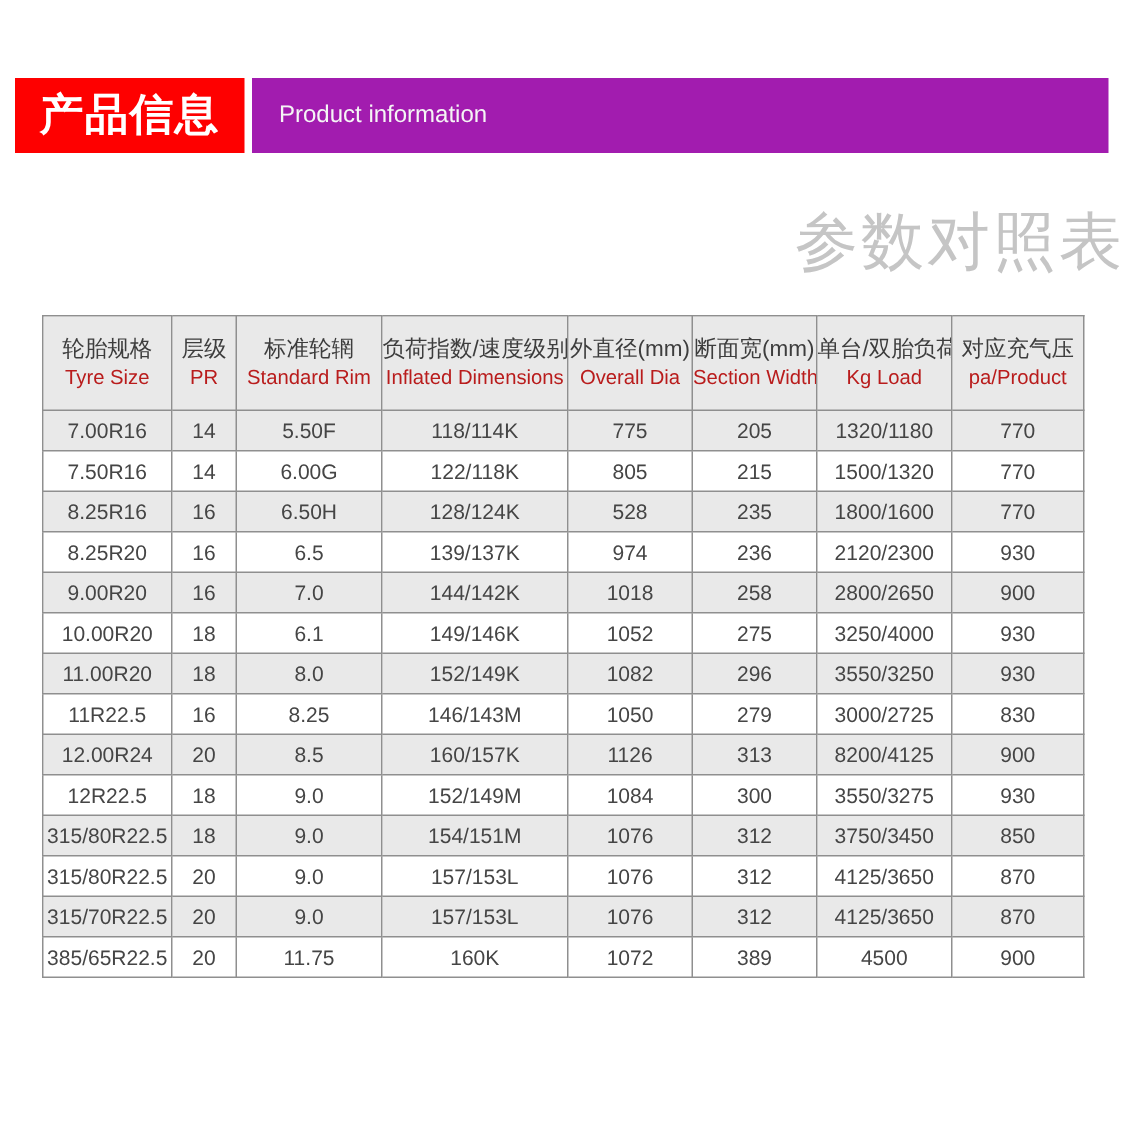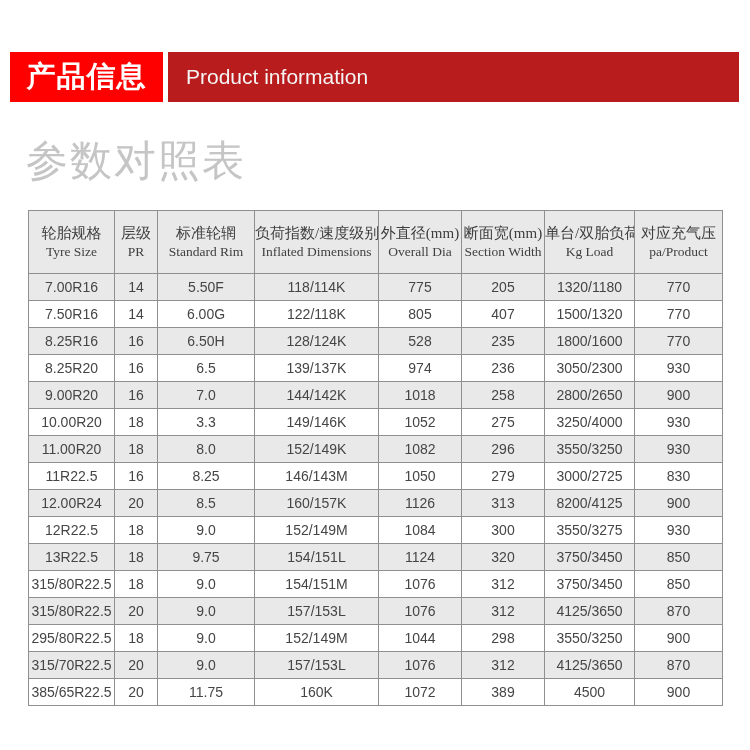--- a/index.html
+++ b/index.html
@@ -24,31 +24,31 @@
     font-size: 29px;
     font-weight: bold;
     display: flex; align-items: center; justify-content: center;
     letter-spacing: 1px;
     flex: 0 0 auto;
   }
   .banner-gray {
     margin-left: 5px;
     flex: 1 1 auto;
     height: 50px;
-    background: #b91c1c;
+    background: #a21caf;
     color: #f5f5f5;
-    font-size: 21px;
+    font-size: 16px;
     line-height: 50px;
     padding-left: 18px;
   }
   
   .section-title {
     position: absolute;
     top: 133px; left: 0; width: 750px;
-    text-align: left;
+    text-align: right;
     font-size: 42px;
     color: #c5c5c5;
     letter-spacing: 2px;
     padding-left: 26px;
   }
   
   table.spec {
     position: absolute;
     top: 210px; left: 28px;
     width: 694px;
@@ -60,24 +60,23 @@
     text-align: center;
     vertical-align: middle;
     color: #454545;
     white-space: nowrap;
     overflow: hidden;
   }
   table.spec th {
     height: 46px;
     font-weight: normal;
     padding: 12px 0;
-    font-family: Liberation Serif, serif;
   }
   table.spec th .cn { font-size: 15px; color: #3d3d3d; line-height: 20px; }
-  table.spec th .en { font-size: 13.5px; color: #404040; line-height: 18px; }
+  table.spec th .en { font-size: 13.5px; color: #b91c1c; line-height: 18px; }
   table.spec td {
     height: 27px;
     font-size: 14px;
   }
   
   table.spec thead tr { background: #e9e9e9; }
   table.spec tbody tr:nth-child(odd)  { background: #e9e9e9; }
   table.spec tbody tr:nth-child(even) { background: #ffffff; }
   
   col.c0 { width: 86px; }
@@ -156,58 +155,58 @@
         <td>205</td>
         <td>1320/1180</td>
         <td>770</td>
       </tr>
       <tr>
         <td>7.50R16</td>
         <td>14</td>
         <td>6.00G</td>
         <td>122/118K</td>
         <td>805</td>
-        <td>407</td>
+        <td>215</td>
         <td>1500/1320</td>
         <td>770</td>
       </tr>
       <tr>
         <td>8.25R16</td>
         <td>16</td>
         <td>6.50H</td>
         <td>128/124K</td>
         <td>528</td>
         <td>235</td>
         <td>1800/1600</td>
         <td>770</td>
       </tr>
       <tr>
         <td>8.25R20</td>
         <td>16</td>
         <td>6.5</td>
         <td>139/137K</td>
         <td>974</td>
         <td>236</td>
-        <td>3050/2300</td>
+        <td>2120/2300</td>
         <td>930</td>
       </tr>
       <tr>
         <td>9.00R20</td>
         <td>16</td>
         <td>7.0</td>
         <td>144/142K</td>
         <td>1018</td>
         <td>258</td>
         <td>2800/2650</td>
         <td>900</td>
       </tr>
       <tr>
         <td>10.00R20</td>
         <td>18</td>
-        <td>3.3</td>
+        <td>6.1</td>
         <td>149/146K</td>
         <td>1052</td>
         <td>275</td>
         <td>3250/4000</td>
         <td>930</td>
       </tr>
       <tr>
         <td>11.00R20</td>
         <td>18</td>
         <td>8.0</td>
@@ -241,58 +240,38 @@
         <td>12R22.5</td>
         <td>18</td>
         <td>9.0</td>
         <td>152/149M</td>
         <td>1084</td>
         <td>300</td>
         <td>3550/3275</td>
         <td>930</td>
       </tr>
       <tr>
-        <td>13R22.5</td>
-        <td>18</td>
-        <td>9.75</td>
-        <td>154/151L</td>
-        <td>1124</td>
-        <td>320</td>
-        <td>3750/3450</td>
-        <td>850</td>
-      </tr>
-      <tr>
         <td>315/80R22.5</td>
         <td>18</td>
         <td>9.0</td>
         <td>154/151M</td>
         <td>1076</td>
         <td>312</td>
         <td>3750/3450</td>
         <td>850</td>
       </tr>
       <tr>
         <td>315/80R22.5</td>
         <td>20</td>
         <td>9.0</td>
         <td>157/153L</td>
         <td>1076</td>
         <td>312</td>
         <td>4125/3650</td>
         <td>870</td>
-      </tr>
-      <tr>
-        <td>295/80R22.5</td>
-        <td>18</td>
-        <td>9.0</td>
-        <td>152/149M</td>
-        <td>1044</td>
-        <td>298</td>
-        <td>3550/3250</td>
-        <td>900</td>
       </tr>
       <tr>
         <td>315/70R22.5</td>
         <td>20</td>
         <td>9.0</td>
         <td>157/153L</td>
         <td>1076</td>
         <td>312</td>
         <td>4125/3650</td>
         <td>870</td>

